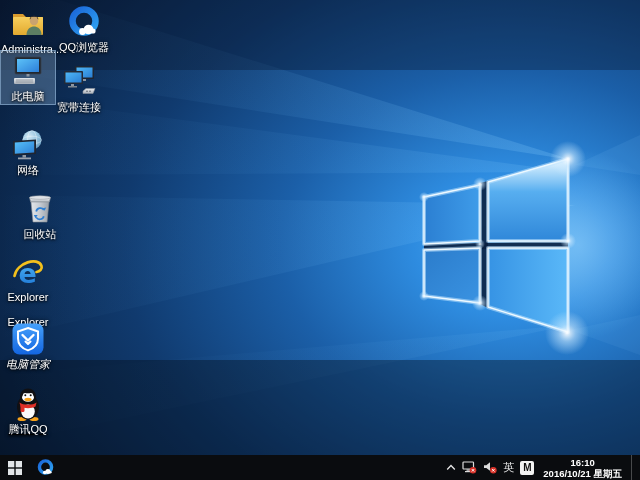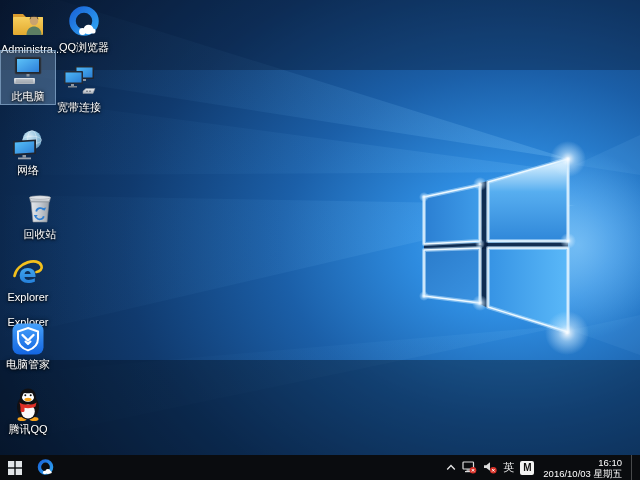--- a/index.html
+++ b/index.html
@@ -19,21 +19,21 @@
 
   
   #taskbar{position:absolute;left:0;bottom:0;width:640px;height:25px;background:#0a0c0f;
       display:flex;align-items:center;}
   .tb-btn{width:30px;height:25px;display:flex;align-items:center;justify-content:center;}
   #tray{position:absolute;right:3px;top:0;height:25px;display:flex;align-items:center;gap:6px;}
   .tray-ico{display:flex;align-items:center;justify-content:center;height:25px;}
   .lang{color:#e8e8e8;font-size:11px;}
   .ime{width:14px;height:14px;background:#f2f2f2;border-radius:2px;color:#111;
       font-size:10px;font-weight:bold;display:flex;align-items:center;justify-content:center;}
-  #clock{color:#fff;font-size:9.5px;line-height:11px;text-align:right;padding:0 3px;}
+  #clock{color:#fff;font-size:9.5px;line-height:11px;text-align:center;padding:0 3px;font-weight:bold;}
   #showdesk{width:5px;height:25px;border-left:1px solid rgba(255,255,255,.25);}
 </style>
 </head>
 <body>
 
 <div id="desktop">
 
   <svg id="wallpaper" width="640" height="480" viewBox="0 0 640 480">
     <defs>
       <radialGradient id="bgrad" cx="0.80" cy="0.51" r="0.95">
@@ -268,39 +268,39 @@
             </linearGradient>
           </defs>
         <path d="M4.5,22 C 7,8.5 28,2.5 31.5,12 C 32.5,15 30,17.5 26.5,18" fill="none" stroke="#f3c01c" stroke-width="2.7" stroke-linecap="round"></path>
         <text x="8.5" y="28.5" font-family="DejaVu Sans, sans-serif" font-size="27" font-weight="bold" fill="url(#ieg)">e</text>
       </svg>
     </div>
     <div class="lbl">Explorer</div>
     <div class="lbl" style="margin-top:12px;">Explorer</div>
   </div>
 
-  <div class="dicon" style="left:1px;top:321px;">
+  <div class="dicon" style="left:1px;top:321px;font-style:italic;">
     <div class="ig">
       <svg width="36" height="36" viewBox="0 0 36 36">
         <defs>
             <linearGradient id="pmg" x1="0" y1="0" x2="0" y2="1">
           <stop offset="0" stop-color="#46a1fb"></stop>
               <stop offset="1" stop-color="#1365e0"></stop>
             </linearGradient>
           </defs>
         <rect x="2.5" y="2.5" width="31" height="31" rx="7" fill="url(#pmg)"></rect>
         <path d="M18,7 L28,10.5 V17.5 C28,23.5 23.5,27.6 18,29.4 C12.5,27.6 8,23.5 8,17.5 V10.5 Z" fill="none" stroke="#fff" stroke-width="2"></path>
         <path d="M12.5,14 L18,19.5 L23.5,14" fill="none" stroke="#fff" stroke-width="2.4" stroke-linecap="round" stroke-linejoin="round"></path>
         <path d="M15.5,20.5 L18,23 L20.5,20.5" fill="none" stroke="#fff" stroke-width="2" stroke-linecap="round" stroke-linejoin="round"></path>
       </svg>
     </div>
     <div class="lbl">电脑管家</div>
   </div>
 
-  <div class="dicon" style="left:1px;top:386px;">
+  <div class="dicon" style="left:1px;top:386px;text-decoration:underline;">
     <div class="ig">
       <svg width="36" height="36" viewBox="0 0 36 36">
         <ellipse cx="12" cy="33" rx="4.5" ry="2" fill="#f7a21b"></ellipse>
         <ellipse cx="24" cy="33" rx="4.5" ry="2" fill="#f7a21b"></ellipse>
         <ellipse cx="18" cy="21" rx="11" ry="12.5" fill="#101013"></ellipse>
         <ellipse cx="18" cy="10" rx="8" ry="7.5" fill="#101013"></ellipse>
         <ellipse cx="18" cy="25.5" rx="6.8" ry="7" fill="#fafafa"></ellipse>
         <ellipse cx="18" cy="11.5" rx="6" ry="4.2" fill="#fff"></ellipse>
         <circle cx="15" cy="9" r="2" fill="#fff"></circle>
           <circle cx="21" cy="9" r="2" fill="#fff"></circle>
@@ -357,18 +357,18 @@
         <svg width="14" height="13" viewBox="0 0 14 13">
           <path d="M1,4.2 h2.3 L7,1.2 v8.6 L3.3,7 H1 Z" fill="#dcdcdc"></path>
           <circle cx="10.3" cy="9.3" r="3.3" fill="#d9342b"></circle>
           <path d="M9.1,8.1 l2.4,2.4 M11.5,8.1 l-2.4,2.4" stroke="#fff" stroke-width="1"></path>
         </svg>
       </div>
       <div class="lang">英</div>
       <div class="ime">M</div>
       <div id="clock">
         <div>16:10</div>
-        <div>2016/10/03 星期五</div>
+        <div>2016/10/21 星期五</div>
       </div>
       <div id="showdesk"></div>
     </div>
   </div>
 </div>
 
 </body></html>

